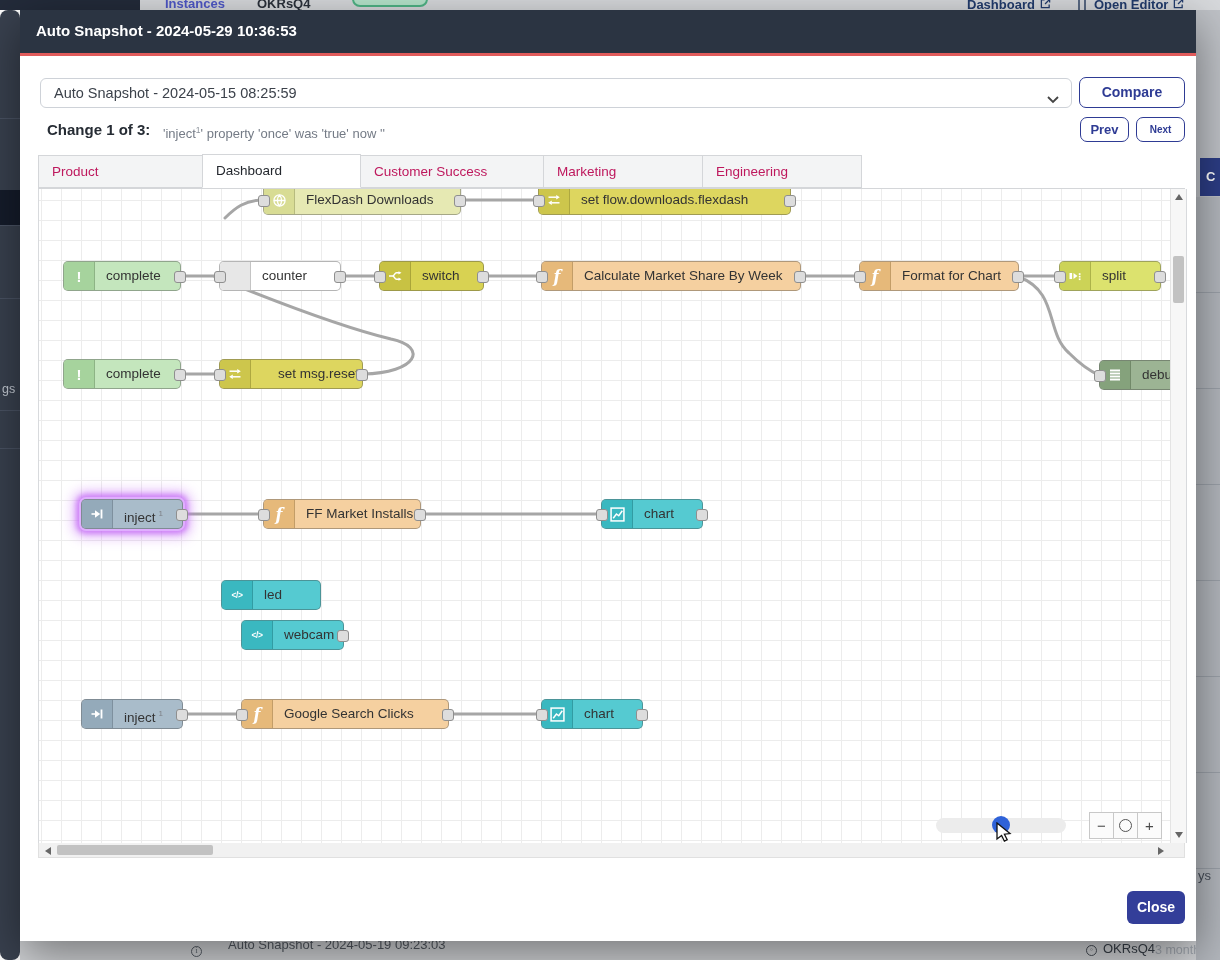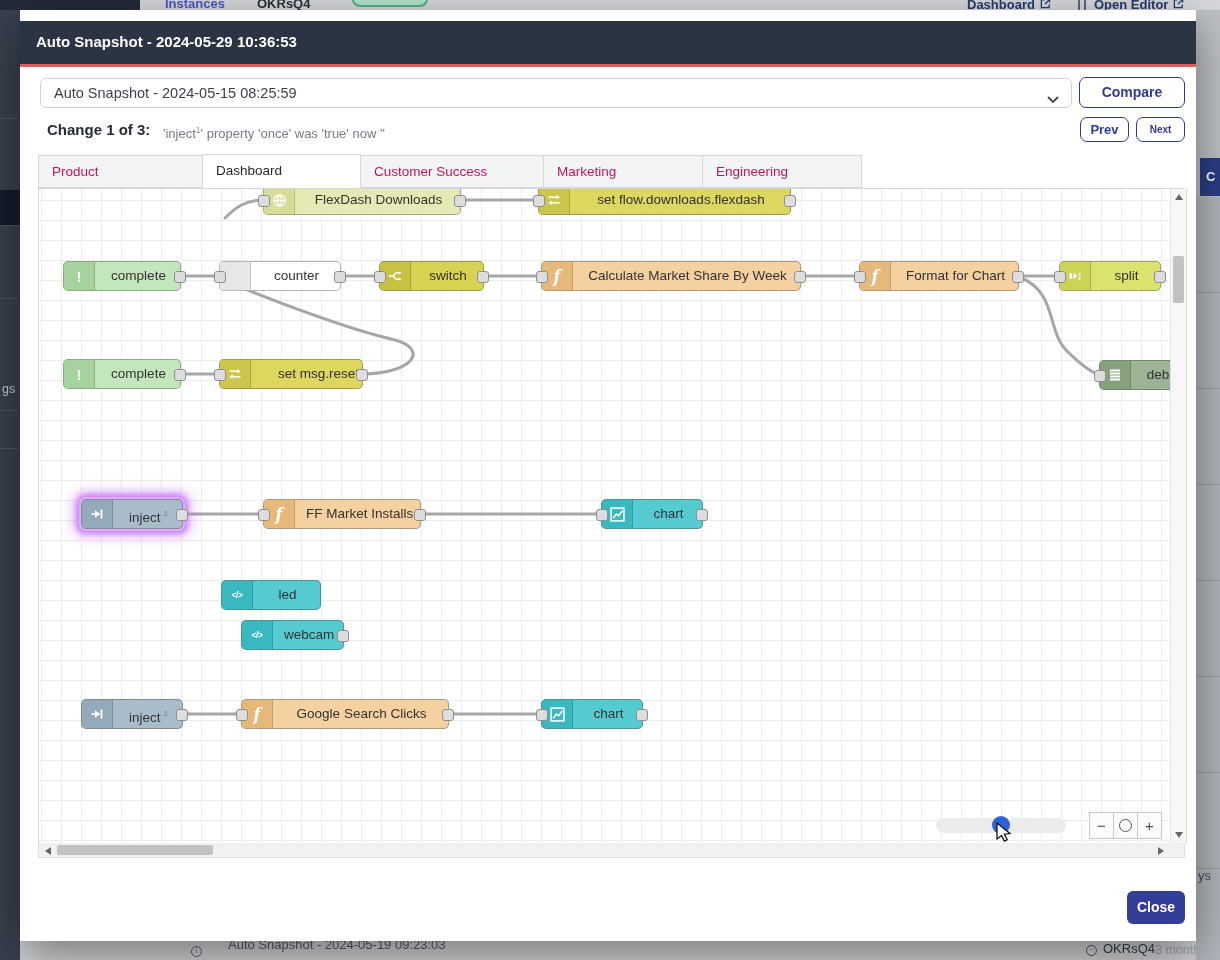--- a/index.html
+++ b/index.html
@@ -9,41 +9,41 @@
 
   
   #bg-top{left:0;top:0;width:1220px;height:10px;background:#d8dadd;overflow:hidden;}
   #bg-top-dark{left:0;top:0;width:140px;height:10px;background:#232b3a;}
   .bc-text{font-size:13px;font-weight:bold;white-space:nowrap;}
   #status-pill{left:352px;top:-9px;width:76px;height:16px;border-radius:9px;
                background:#b7e6cd;border:2px solid #4fb586;box-sizing:border-box;}
   .top-link{display:flex;align-items:center;gap:5px;color:#223c6e;font-size:13px;font-weight:bold;}
   .vsep{width:2px;height:12px;background:#5b6b85;top:-1px;}
 
-  #bg-sidebar{left:0;top:10px;width:20px;height:950px;background:#39414f;}
+  #bg-sidebar{left:0;top:10px;width:20px;height:950px;background:#39414f;border-radius:8px;}
   .sb-div{left:0;width:20px;height:1px;background:#4a5364;}
   #sb-active{left:0;top:180px;width:20px;height:35px;background:#151c2b;}
   #sb-frag{left:2px;top:372px;color:#c6ccd5;font-size:12.5px;}
 
   #bg-right{left:1196px;top:10px;width:24px;height:950px;background:#bfc2c7;}
   #bg-right-rows{left:0;top:187px;width:24px;height:763px;
      background:repeating-linear-gradient(to bottom,#b3b7bd 0 95px,#9ba1a9 95px 96px);}
   #bg-right-btn{left:4px;top:148px;width:20px;height:38px;background:#2c3d85;color:#fff;
      font-weight:bold;font-size:13px;line-height:38px;padding-left:6px;box-sizing:border-box;}
   #bg-right-frag{left:2px;top:858px;color:#474e59;font-size:13px;}
 
   #bg-bottom{left:20px;top:941px;width:1176px;height:19px;background:#d3d5d8;overflow:hidden;}
   .mini-circle{width:11px;height:11px;border-radius:50%;border:1.5px solid #596069;box-sizing:border-box;
      color:#596069;font-size:8px;line-height:8px;text-align:center;font-family:"Liberation Serif",serif;}
   .bt-text{font-size:13px;color:#545a62;white-space:nowrap;}
 
   
   #modal{left:20px;top:10px;width:1176px;height:931px;background:#fff;
          box-shadow:0 14px 44px rgba(0,0,0,.45);}
-  #modal-header{left:0;top:11px;width:1176px;height:43px;background:#2b3442;
+  #modal-header{left:0;top:0;width:1176px;height:43px;background:#2b3442;
                 border-bottom:3px solid #e15b5b;}
   #modal-title{left:16px;top:12px;color:#fff;font-size:15px;font-weight:bold;}
 
   #snapshot-select{left:20px;top:68px;width:1032px;height:30px;border:1px solid #ced2d8;
      border-radius:6px;box-sizing:border-box;background:#fff;cursor:pointer;}
   #snapshot-select .val{left:13px;top:6px;font-size:14.5px;color:#3c424b;}
   #snapshot-select .chev{right:12px;top:11px;}
 
   .btn-outline{border:1px solid #2e3b94;color:#2e3b94;background:#fff;border-radius:7px;
      font-weight:bold;text-align:center;box-sizing:border-box;cursor:pointer;
@@ -74,21 +74,21 @@
   #wires path{stroke:#a6a6a6;stroke-width:3;fill:none;stroke-linecap:round;}
 
   .node{position:absolute;height:30px;border:1px solid rgba(60,60,60,.38);border-radius:5px;
      box-sizing:border-box;display:flex;align-items:stretch;cursor:pointer;}
   .nicon{width:30px;flex:0 0 30px;border-right:1px solid rgba(0,0,0,.15);
      border-radius:4px 0 0 4px;display:flex;align-items:center;justify-content:center;color:#fff;}
   .nicon .fx{font-family:"DejaVu Serif",serif;font-style:italic;font-size:16px;font-weight:bold;}
   .nicon .ex{font-size:15px;font-weight:bold;}
   .nicon .code{font-size:8.5px;font-weight:bold;letter-spacing:-.5px;}
   .nlabel{flex:1;font-size:13.5px;color:#333;line-height:27px;padding:0 9px 0 11px;
-     white-space:nowrap;overflow:hidden;text-align:center;}
+     white-space:nowrap;overflow:hidden;}
   .nlabel sup{font-size:8px;color:#7d8086;margin-left:3px;}
   .port{position:absolute;width:10px;height:10px;background:#ddd;border:1px solid #8f8f8f;
      border-radius:3px;top:9px;}
   .port.in{left:-6px;}.port.out{right:-6px;}
   .node.hl{box-shadow:0 0 0 2px rgba(224,176,255,.95),0 0 5px 5px rgba(198,110,245,.75),
            0 0 12px 9px rgba(198,110,245,.4);}
 
   
   #vscroll{right:0;top:0;width:16px;height:654px;background:#f7f7f7;border-left:1px solid #e4e4e4;
      box-sizing:border-box;cursor:pointer;}

